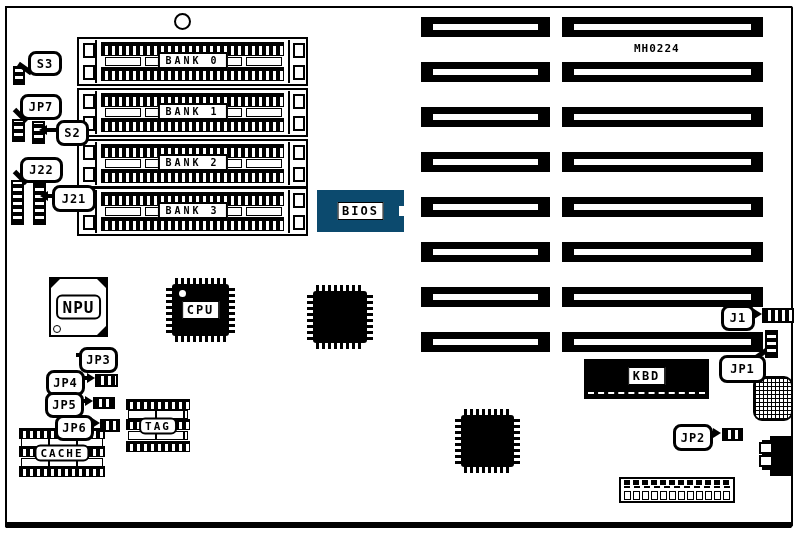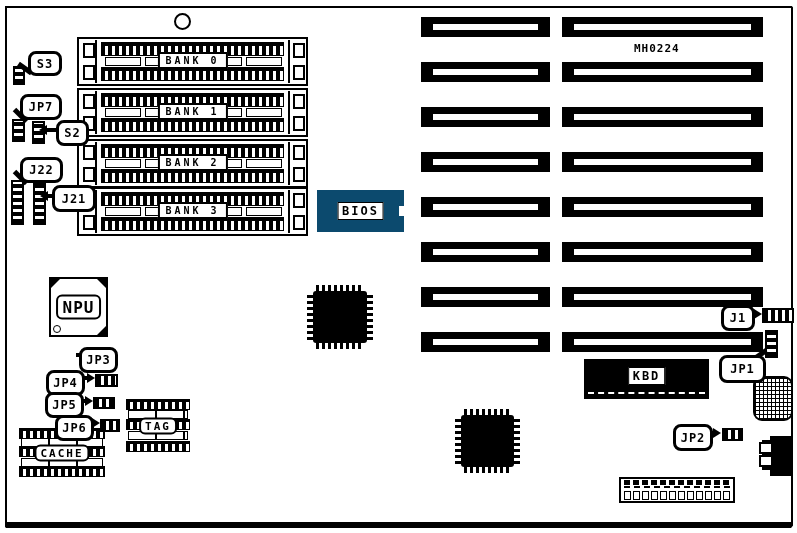--- a/index.html
+++ b/index.html
@@ -177,20 +177,29 @@
   </div>
 
   <div class="abs npu">
     <div class="tri tl"></div>
     <div class="tri tr"></div>
     <div class="tri br"></div>
     <div class="npu-dot"></div>
     <div class="npu-lbl">NPU</div>
   </div>
 
+  <div class="abs" style="left:166px;top:278px;width:69px;height:64px;">
+    <div class="pins pt"></div>
+    <div class="pins pb"></div>
+    <div class="pins pl"></div>
+    <div class="pins pr"></div>
+    <div class="qfp-body"></div>
+    <div class="cpu-dot"></div>
+    <div class="chip-label">CPU</div>
+  </div>
 
   <div class="abs" style="left:307px;top:285px;width:66px;height:64px;">
     <div class="pins pt"></div>
     <div class="pins pb"></div>
     <div class="pins pl"></div>
     <div class="pins pr"></div>
     <div class="qfp-body"></div>
   </div>
   <div class="abs" style="left:455px;top:409px;width:65px;height:64px;">
     <div class="pins pt"></div>

